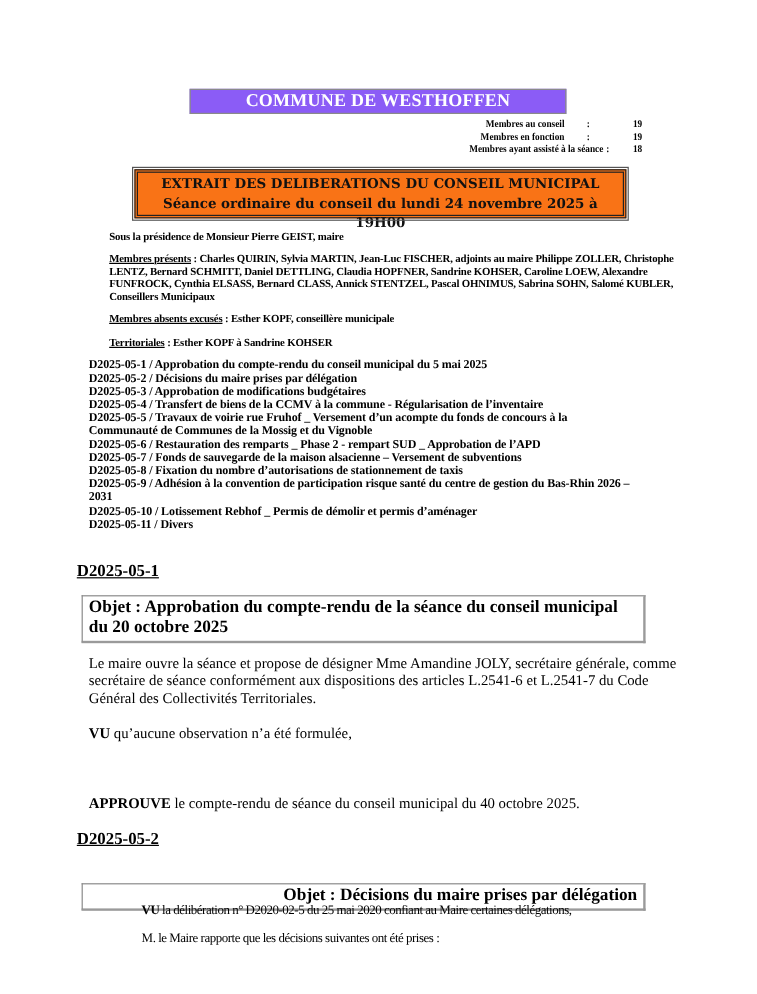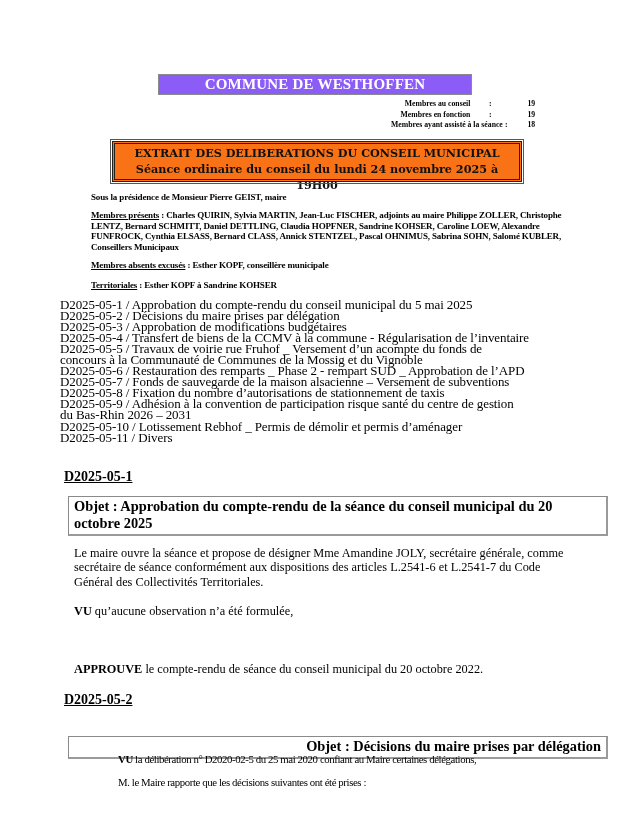--- a/index.html
+++ b/index.html
@@ -23,27 +23,27 @@
   .extrait { position: absolute; left: 112px; top: 141px; width: 404px; height: 35px;
              border: 3px double #222; outline: 1px solid #555; outline-offset: 1px;
              background: #f97316; text-align: center; font-family: "DejaVu Serif", serif;
              font-weight: bold; font-size: 11.2px; line-height: 16px; color: #111; }
   .extrait .l1 { padding-top: 1px; }
 
   .block { position: absolute; left: 64px; font-size: 9px; font-weight: bold;
            line-height: 10.6px; width: 500px; letter-spacing: -0.15px; margin-left: 27px; }
   .u { text-decoration: underline; }
 
-  .agenda { position: absolute; left: 60px; top: 299px; font-size: 13px; font-weight: normal;
+  .agenda { position: absolute; left: 74px; top: 299px; font-size: 10px; font-weight: bold;
             line-height: 11.05px; width: 500px; letter-spacing: -0.1px; }
   .agenda div { white-space: normal; }
 
   .delib-num { position: absolute; left: 64px; font-size: 14px; font-weight: bold;
                text-decoration: underline; }
-  .objet { position: absolute; left: 68px; width: 540px; border: 1px solid #8a8a8a;
+  .objet { position: absolute; left: 68px; width: 470px; border: 1px solid #8a8a8a;
            border-bottom: 2px solid #9a9a9a; border-right: 2px solid #9a9a9a;
            font-size: 14.4px; font-weight: bold; line-height: 17px; padding: 1px 5px 2px 5px;
            box-sizing: border-box; }
 
   .para { position: absolute; left: 74px; width: 490px; font-size: 12.3px; line-height: 14.4px; }
   .para b { font-weight: bold; }
   .small { font-size: 10.8px; letter-spacing: -0.4px; margin-left: 44px; }
 </style>
 </head>
 <body>
@@ -107,21 +107,21 @@
   <div class="objet" style="top:496px;">Objet : Approbation du compte-rendu de la séance du conseil municipal du 20 octobre 2025</div>
 
   <div class="para" style="top:546px;">Le maire ouvre la séance et propose de désigner Mme Amandine JOLY, secrétaire générale, comme secrétaire de séance conformément aux dispositions des articles L.2541-6 et L.2541-7 du Code Général des Collectivités Territoriales.</div>
 
   <div class="para" style="top:604px;">
     <b>VU</b><span> qu’aucune observation n’a été formulée,</span>
   </div>
 
 
   <div class="para" style="top:662px;">
-    <b>APPROUVE</b><span> le compte-rendu de séance du conseil municipal du 20 octobre 2022.</span>
+    <b>APPROUVE</b><span> le compte-rendu de séance du conseil municipal du 40 octobre 2025.</span>
   </div>
 
   <div class="delib-num" style="top:692px;">D2025-05-2</div>
   <div class="objet" style="top:736px;text-align:right;">Objet : Décisions du maire prises par délégation</div>
 
   <div class="para small" style="top:752px;">
     <b>VU</b><span> la délibération n° D2020-02-5 du 25 mai 2020 confiant au Maire certaines délégations,</span>
   </div>
 
   <div class="para small" style="top:775px;">M. le Maire rapporte que les décisions suivantes ont été prises :</div>

